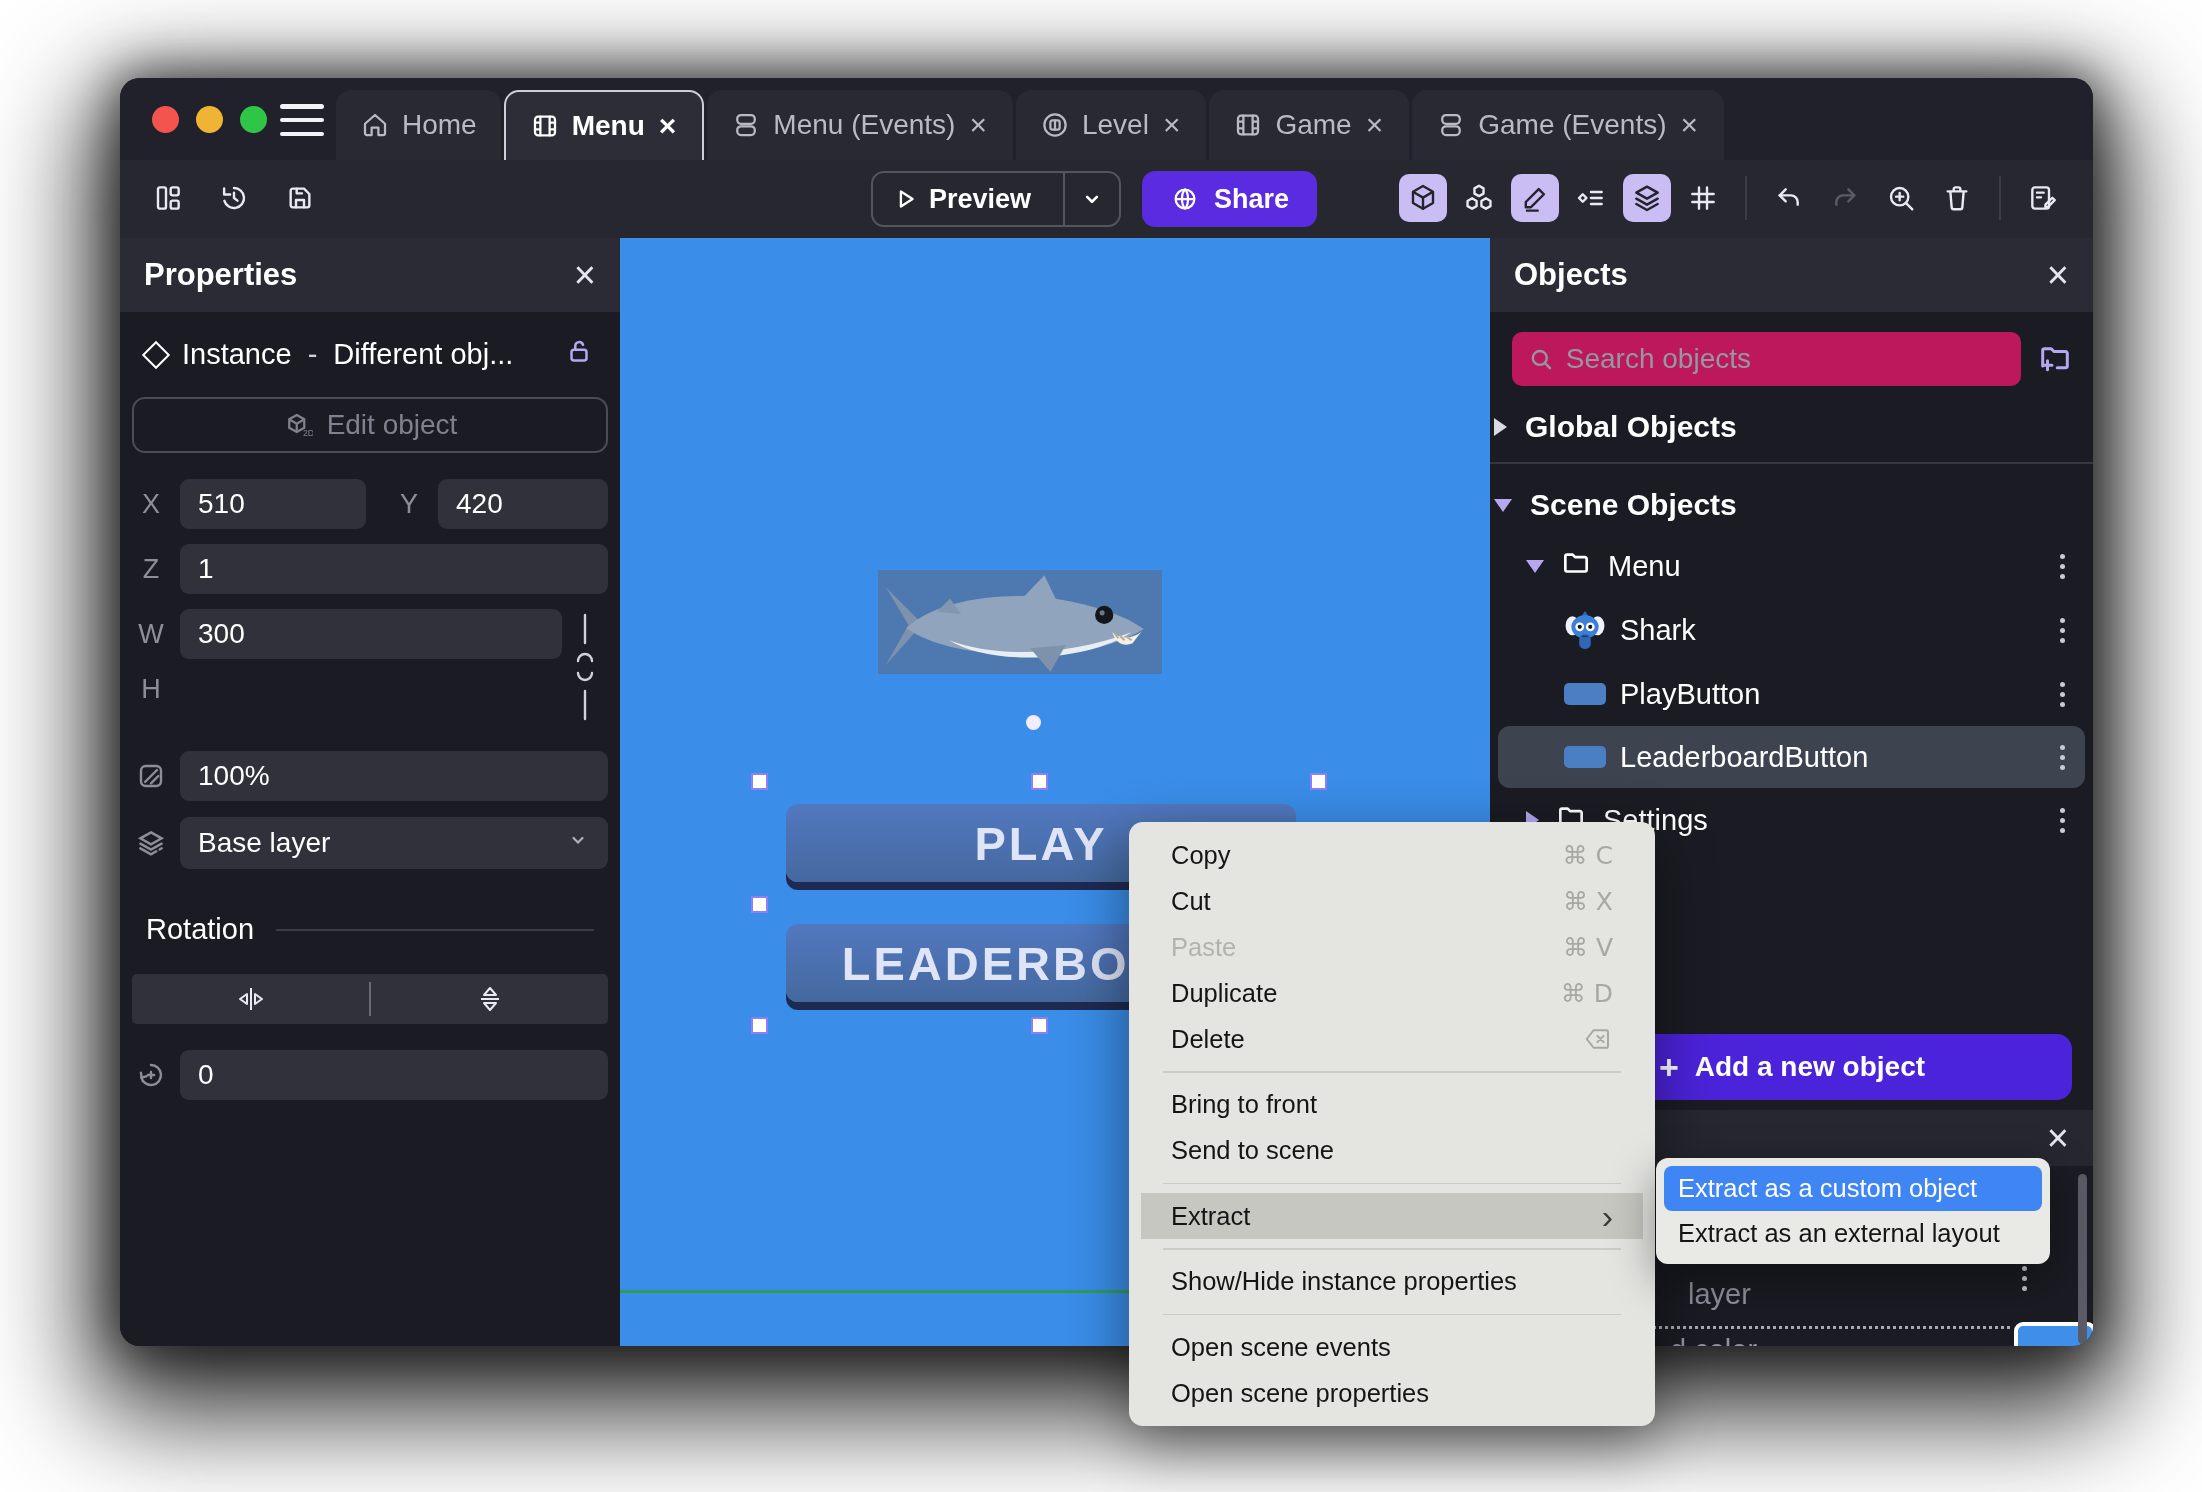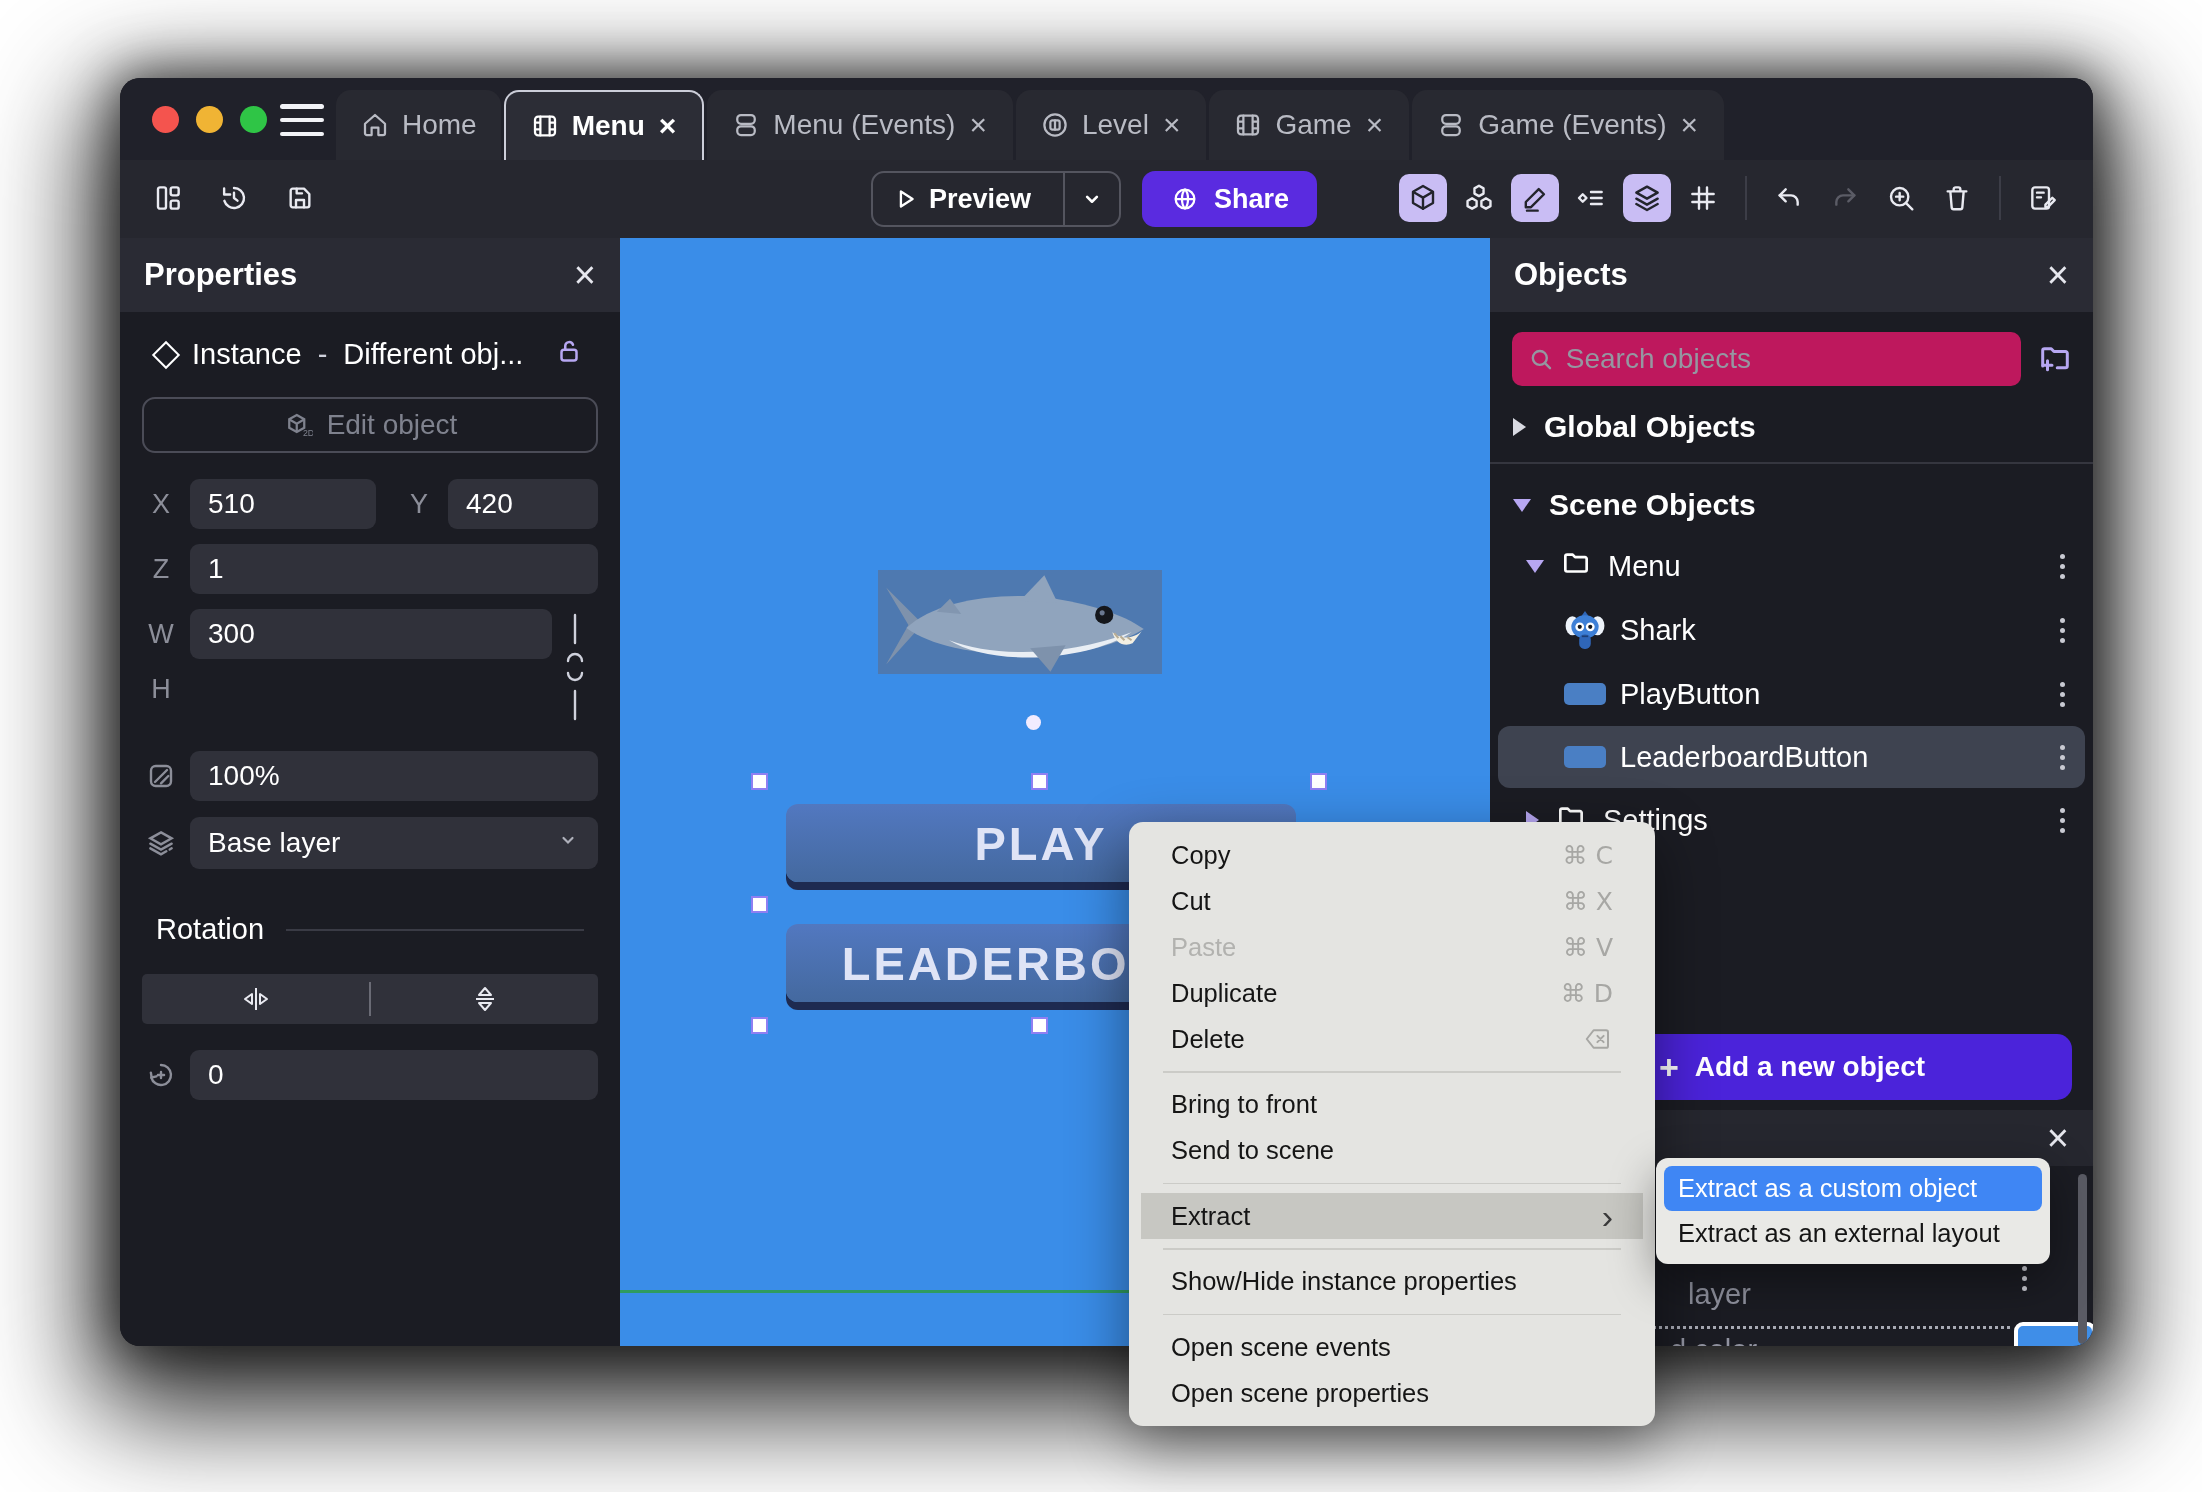--- a/index.html
+++ b/index.html
@@ -47,21 +47,21 @@
   .tb-sep { width:2px; height:44px; background:#3c3d47; margin:0 10px; }
 
   
   .content { display:flex; height:1108px; }
 
   
   .props { width:500px; background:#1b1c23; flex:none; position:relative; }
   .panel-header { height:74px; background:#2a2b34; display:flex; align-items:center; padding:0 24px; }
   .panel-title { font-size:31px; font-weight:bold; color:#fff; }
   .panel-close { margin-left:auto; color:#e6e7ee; font-size:38px; line-height:1; cursor:pointer; }
-  .props-body { padding:0 22px;margin-top:18px; }
+  .props-body { padding:0 12px;margin-top:18px; }
   .inst-row { display:flex; align-items:center; margin-top:24px; padding:0 14px; color:#fff; font-size:29px; gap:16px; }
   .diamond { width:20px; height:20px; border:2.5px solid #fff; transform:rotate(45deg); flex:none; }
   .inst-row .lock { margin-left:auto; }
   .lock svg { width:30px; height:30px; stroke:#b7a7f2; fill:none; stroke-width:2; stroke-linecap:round; }
   .edit-btn { margin-top:24px; height:56px; border:2px solid #4b4c57; border-radius:13px;
               display:flex; align-items:center; justify-content:center; gap:14px;
               color:#7f828e; font-size:28px; font-weight:normal; cursor:pointer; }
   .edit-btn svg { width:30px; height:30px; stroke:#7f828e; fill:none; stroke-width:1.8; }
   .frow { display:flex; align-items:center; margin-top:15px; gap:10px; }
   .flabel { width:38px; text-align:center; color:#8c8e99; font-size:27px; flex:none; }
@@ -101,21 +101,21 @@
 
   
   .objs { width:603px; background:#1b1c23; flex:none; position:relative; }
   .search-row { display:flex; align-items:center; margin:20px 20px 0 22px; gap:16px; }
   .search-box { flex:1; height:54px; background:#be185d; border-radius:10px; display:flex; align-items:center; padding:0 16px; gap:12px; }
   .search-box svg { width:28px; height:28px; stroke:#9597a1; fill:none; stroke-width:2.2; stroke-linecap:round; }
   .search-box input { background:transparent; border:none; outline:none; color:#e8e9f0; font-size:28px; width:100%;
                       font-family:"Liberation Sans","DejaVu Sans",sans-serif; }
   .search-box input::placeholder { color:#9597a1; }
   .folder-plus svg { width:36px; height:36px; stroke:#b7a7f2; fill:none; stroke-width:2; stroke-linecap:round; stroke-linejoin:round; }
-  .group-row { display:flex; align-items:center; gap:18px; padding:0 23px; height:58px; margin-top:12px; cursor:pointer; }
+  .group-row { display:flex; align-items:center; gap:18px; padding:0 4px; height:58px; margin-top:12px; cursor:pointer; }
   .group-label { color:#fff; font-size:30px; font-weight:bold; }
   .hr { height:2px; background:#35363f; margin:6px 0 0 0; }
   .caret-r { width:0; height:0; border-left:13px solid #d9dae2; border-top:9px solid transparent; border-bottom:9px solid transparent; }
   .caret-r.purple { border-left-color:#b7a7f2; }
   .caret-d { width:0; height:0; border-top:13px solid #b7a7f2; border-left:9px solid transparent; border-right:9px solid transparent; }
   .tree-row { display:flex; align-items:center; height:64px; padding:0 22px; color:#fff; font-size:29px; cursor:pointer; position:relative; }
   .tree-row.selected { background:#3e4350; border-radius:12px; margin:0 8px; padding:0 14px; height:62px; }
   .tree-row .kebab { margin-left:auto; }
   .kebab { display:flex; flex-direction:column; gap:5px; padding:6px; cursor:pointer; }
   .kebab i { width:5px; height:5px; border-radius:50%; background:#c9cad2; }

